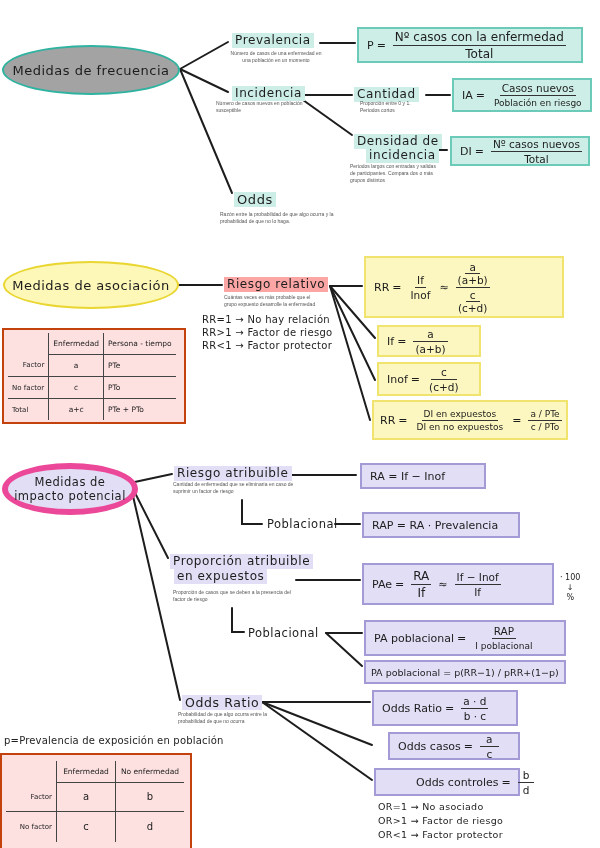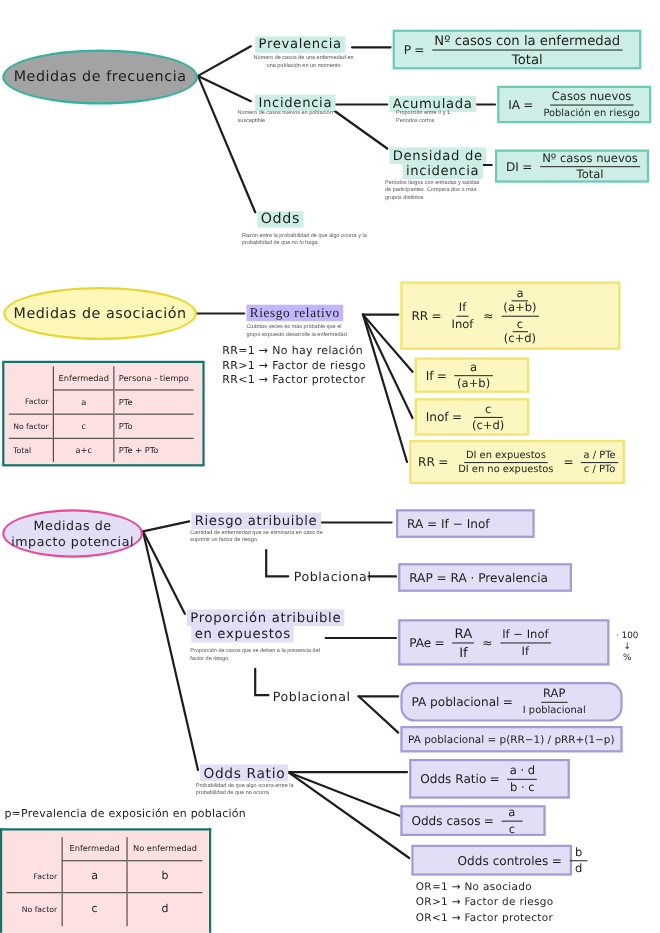--- a/index.html
+++ b/index.html
@@ -4,39 +4,39 @@
 <style>
   html, body { margin: 0; padding: 0; background: #ffffff; }
   body { width: 600px; height: 848px; position: relative; overflow: hidden;
          font-family: "DejaVu Sans", sans-serif; color: #1d1d1d; }
   .abs { position: absolute; }
   svg.lines { position: absolute; left: 0; top: 0; width: 600px; height: 848px; pointer-events: none; }
   .ellipse { position: absolute; border-radius: 50%; display: flex; align-items: center; justify-content: center;
              text-align: center; font-size: 13px; line-height: 15px; letter-spacing: 0.5px; }
   .e-teal { background: #a3a3a3; border: 2px solid #2fb3a0; }
   .e-yellow { background: #fdf7b8; border: 2px solid #e9d630; }
-  .e-purple { background: #e2def5; border: 2px solid #ec4899; }
+  .e-purple { background: #e2def5; border: 6px solid #ec4899; }
   .hl { position: absolute; font-size: 12px; letter-spacing: 0.6px; padding: 0 3px; line-height: 15px; white-space: nowrap; }
   .hl-teal { background: #cdeee6; }
-  .hl-yellow { background: #c4b5fd; font-family: Liberation Serif, serif; }
+  .hl-yellow { background: #fca5a5; }
   .hl-purple { background: #e2def5; }
   .plain { position: absolute; font-size: 11.5px; letter-spacing: 0.5px; white-space: nowrap; }
   .note { position: absolute; font-size: 5px; line-height: 7px; color: #555; font-family: "Liberation Sans", sans-serif; }
   .fbox { position: absolute; display: flex; align-items: center; font-size: 11px; padding: 0 8px; box-sizing: border-box; white-space: nowrap; }
   .fb-teal { background: #cdeee6; border: 2px solid #6ccbb8; }
   .fb-yellow { background: #fcf7c0; border: 2px solid #f0e36e; }
   .fb-purple { background: #e2def5; border: 2px solid #a39bd6; }
   .frac { display: inline-flex; flex-direction: column; align-items: center; vertical-align: middle; margin: 0 4px; }
   .frac .num { padding: 0 2px 1px; border-bottom: 1.5px solid #333; font-size: 10.5px; line-height: 12px; }
   .frac .den { padding: 1px 2px 0; font-size: 10.5px; line-height: 12px; }
   .frac.big .num { font-size: 12px; line-height: 14px; }
   .frac.big .den { font-size: 12px; line-height: 14px; }
   .frac.small .num, .frac.small .den { font-size: 9px; line-height: 10px; }
   .eq { margin: 0 3px; }
-  .ptable { position: absolute; background: #fde0e0; border: 2px solid #0f766e; box-sizing: border-box; }
+  .ptable { position: absolute; background: #fde0e0; border: 2px solid #c2410c; box-sizing: border-box; }
   .ptable table { border-collapse: collapse; font-size: 7.5px; position: absolute; }
   .ptable td { padding: 0 4px; height: 21px; text-align: center; }
   .ptable td.lbl { text-align: right; font-size: 7px; }
   .ptable td.vl { border-left: 1.5px solid #444; }
   .ptable tr.hb td { border-bottom: 1.5px solid #444; }
   .ptable td.blank { border-bottom: none !important; }
   .rules { position: absolute; font-size: 10px; line-height: 13px; letter-spacing: 0.3px; }
 </style>
 </head>
 <body>
@@ -87,21 +87,21 @@
   <span class="eq">=</span>
   <span class="frac big">
     <span class="num">Nº casos con la enfermedad</span>
     <span class="den">Total</span>
   </span>
 </div>
 
 <div class="hl hl-teal" style="left:232px;top:86px;">Incidencia</div>
 <div class="note" style="left:216px;top:100px;width:90px;">Número de casos nuevos en población susceptible</div>
 
-<div class="hl hl-teal" style="left:354px;top:87px;">Acumulada</div>
+<div class="hl hl-teal" style="left:354px;top:87px;">Cantidad</div>
 <div class="note" style="left:360px;top:100px;width:66px;">Proporción entre 0 y 1. Periodos cortos</div>
 
 <div class="fbox fb-teal" style="left:452px;top:78px;width:140px;height:34px;">
   <span>IA</span>
   <span class="eq">=</span>
   <span class="frac">
     <span class="num">Casos nuevos</span>
     <span class="den small" style="font-size:9px;">Población en riesgo</span>
   </span>
 </div>
@@ -249,21 +249,21 @@
     <span class="den">If</span>
   </span>
 </div>
 <div class="abs" style="left:560px;top:573px;font-size:8px;line-height:10px;text-align:center;">
   <div>· 100</div>
   <div>↓</div>
   <div>%</div>
 </div>
 
 <div class="plain" style="left:248px;top:626px;">Poblacional</div>
-<div class="fbox fb-purple" style="left:364px;top:620px;width:202px;height:36px;border-radius:13px;">
+<div class="fbox fb-purple" style="left:364px;top:620px;width:202px;height:36px;">
   <span>PA poblacional</span>
   <span class="eq">=</span>
   <span class="frac">
     <span class="num">RAP</span>
     <span class="den" style="font-size:9px;">I poblacional</span>
   </span>
 </div>
 <div class="fbox fb-purple" style="left:364px;top:660px;width:202px;height:24px;font-size:9.5px;padding:0 5px;">
   <span>PA poblacional = p(RR−1) / pRR+(1−p)</span>
 </div>
@@ -272,21 +272,21 @@
 <div class="note" style="left:178px;top:711px;width:100px;">Probabilidad de que algo ocurra entre la probabilidad de que no ocurra</div>
 
 <div class="fbox fb-purple" style="left:372px;top:690px;width:146px;height:36px;">
   <span>Odds Ratio</span>
   <span class="eq">=</span>
   <span class="frac">
     <span class="num">a · d</span>
     <span class="den">b · c</span>
   </span>
 </div>
-<div class="fbox fb-purple" style="left:364px;top:732px;width:132px;height:28px;">
+<div class="fbox fb-purple" style="left:388px;top:732px;width:132px;height:28px;">
   <span>Odds casos</span>
   <span class="eq">=</span>
   <span class="frac">
     <span class="num" style="padding:0 6px 1px;">a</span>
     <span class="den">c</span>
   </span>
 </div>
 <div class="fbox fb-purple" style="left:374px;top:768px;width:146px;height:28px;padding-left:40px;">
   <span>Odds controles</span>
   <span class="eq">=</span>

